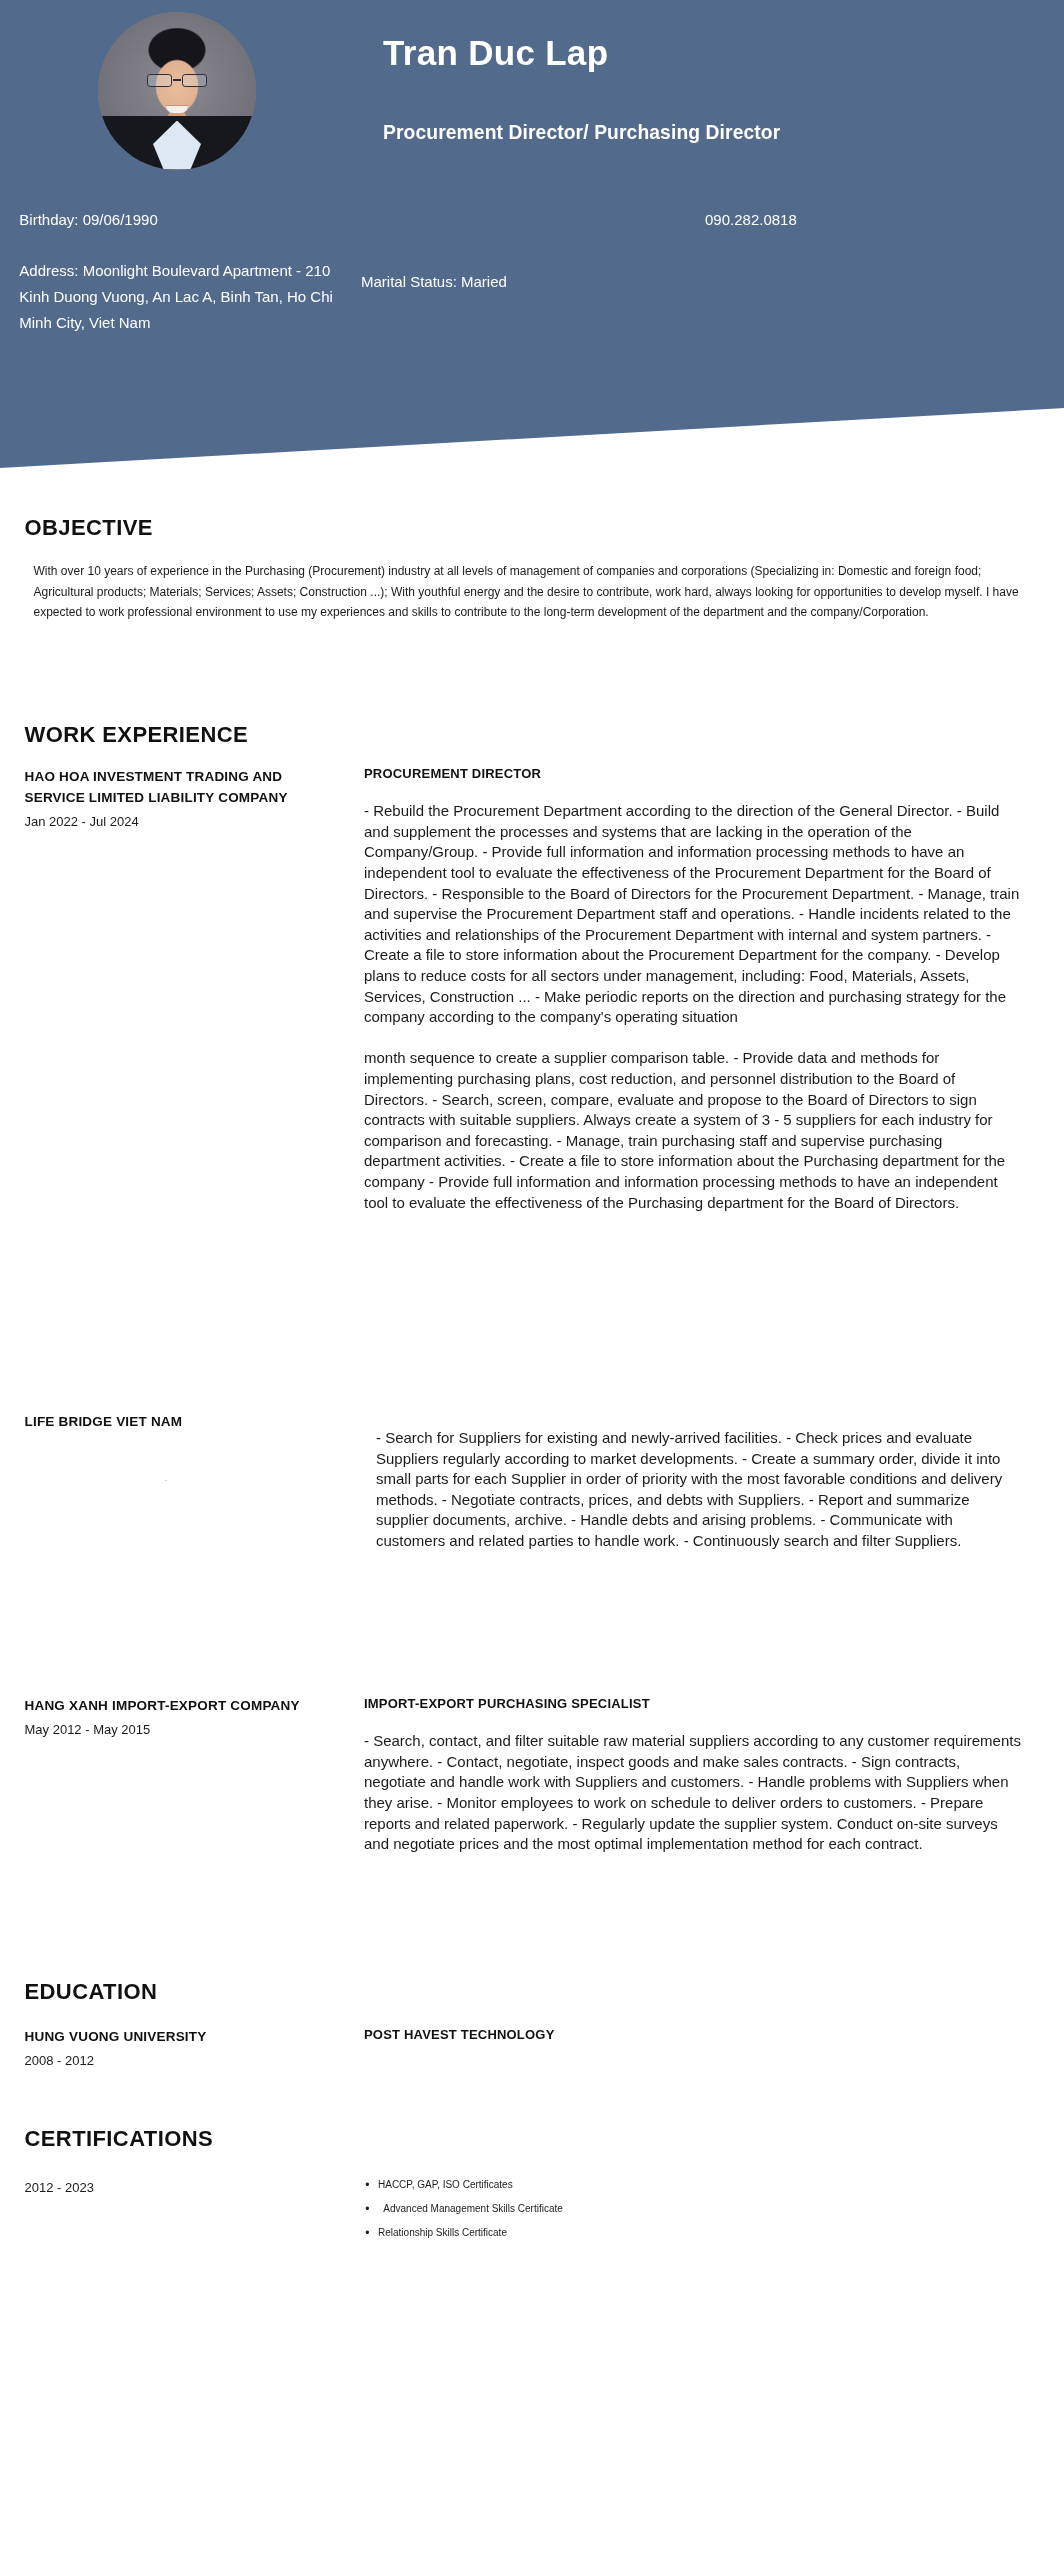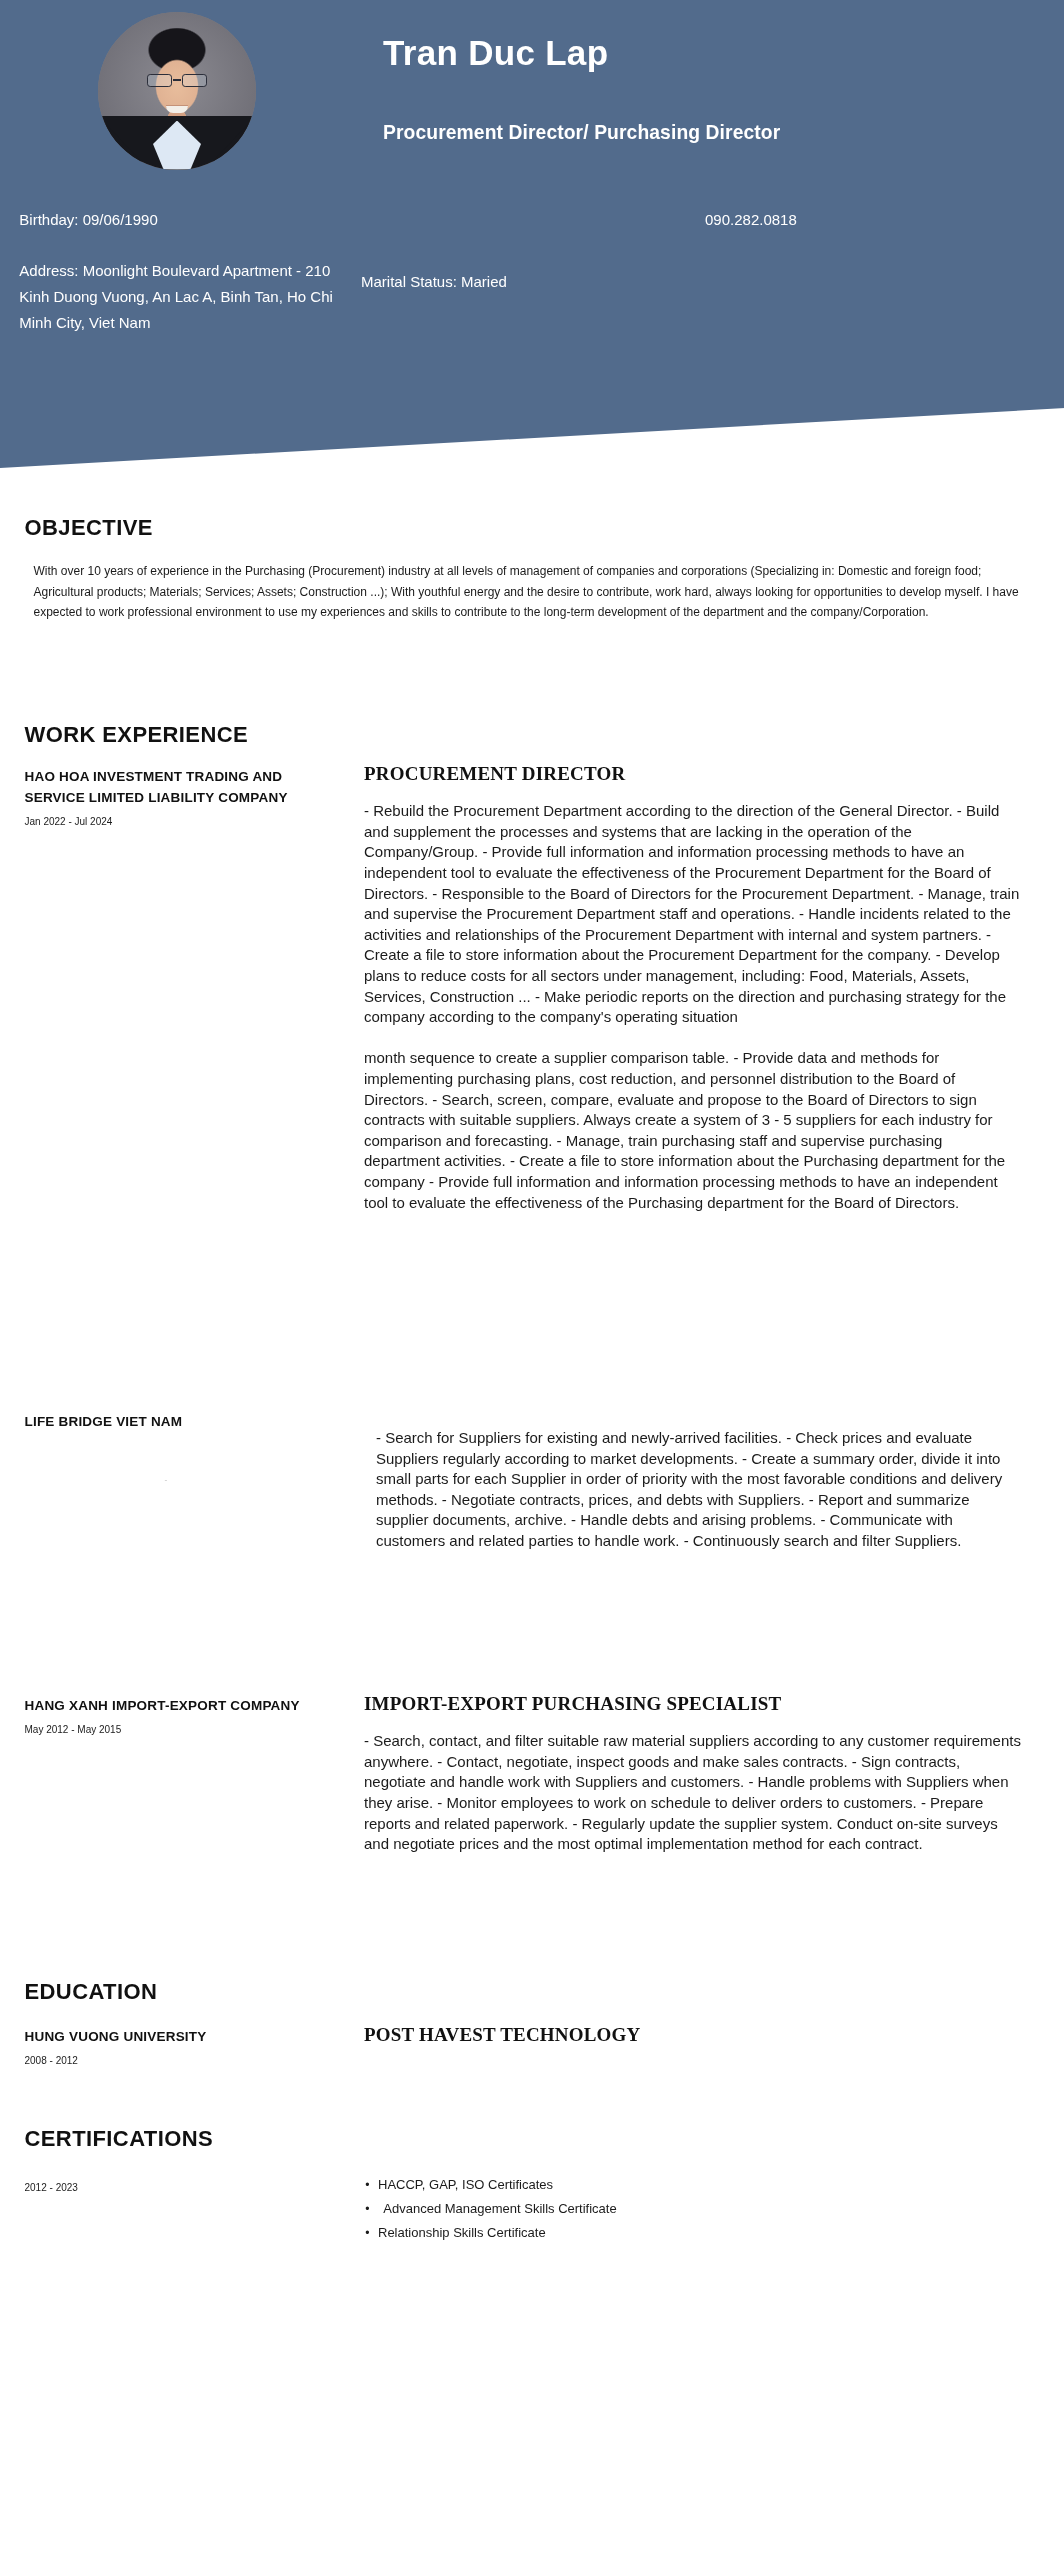--- a/index.html
+++ b/index.html
@@ -157,43 +157,42 @@
   }
 
   .org {
     font-size:13.5px;
     font-weight:bold;
     line-height:21px;
     color:#111111;
     letter-spacing:0.2px;
   }
   .dates {
-    font-size:10px;
+    font-size:13px;
     line-height:22px;
     color:#1b1b1b;
     margin-top:2.6px;
   }
   .role {
-    font-size:19px;
+    font-size:13px;
     font-weight:bold;
     line-height:19.3px;
     color:#111111;
     letter-spacing:0.2px;
-    font-family:Liberation Serif, serif;
   }
   .bullets {
     font-size:15px;
     line-height:20.6px;
     color:#1b1b1b;
   }
   .spacer-line { height:20.6px; }
 
   .dot-list { list-style:none; }
   .dot-list li {
-    font-size:13px;
+    font-size:10px;
     line-height:24px;
     color:#1b1b1b;
     position:relative;
     padding-left:14px;
   }
   .dot-list li::before {
     content:"\2022";
     position:absolute;
     left:1.3px; top:0;
     font-size:12.2px;

